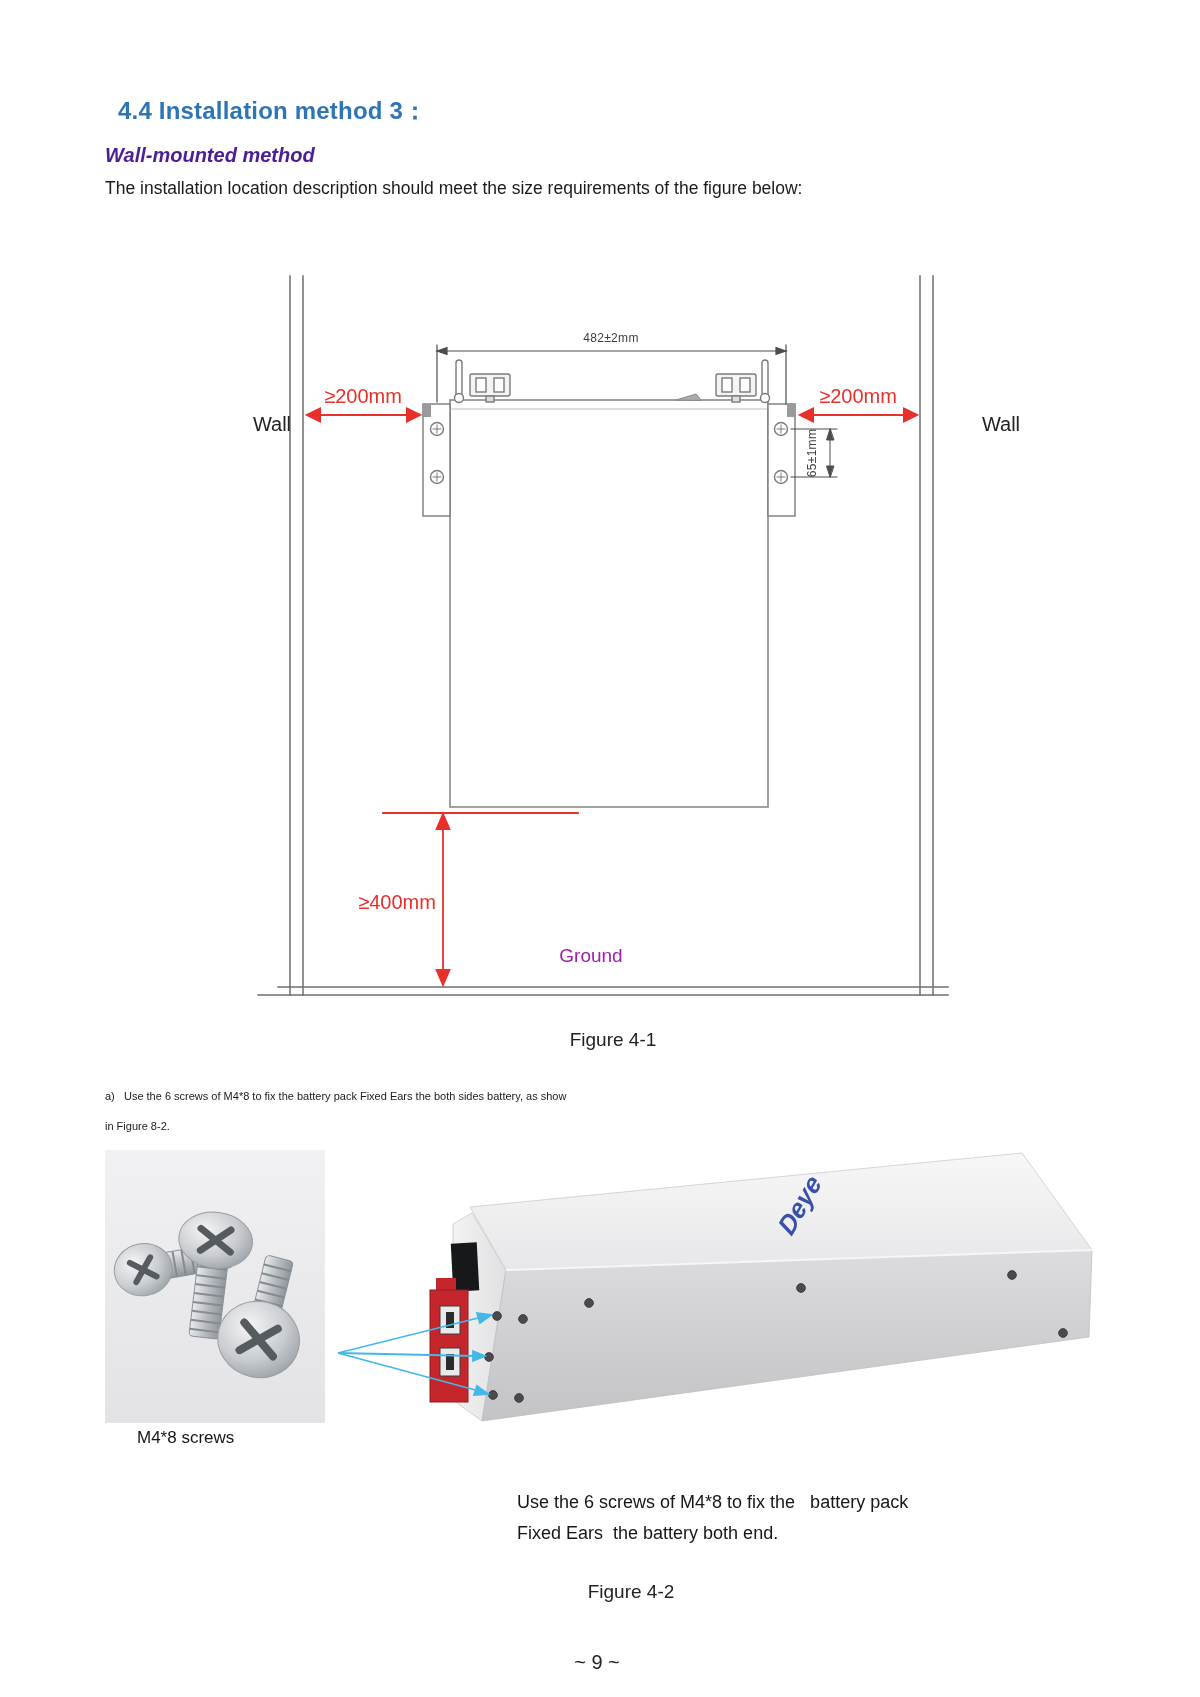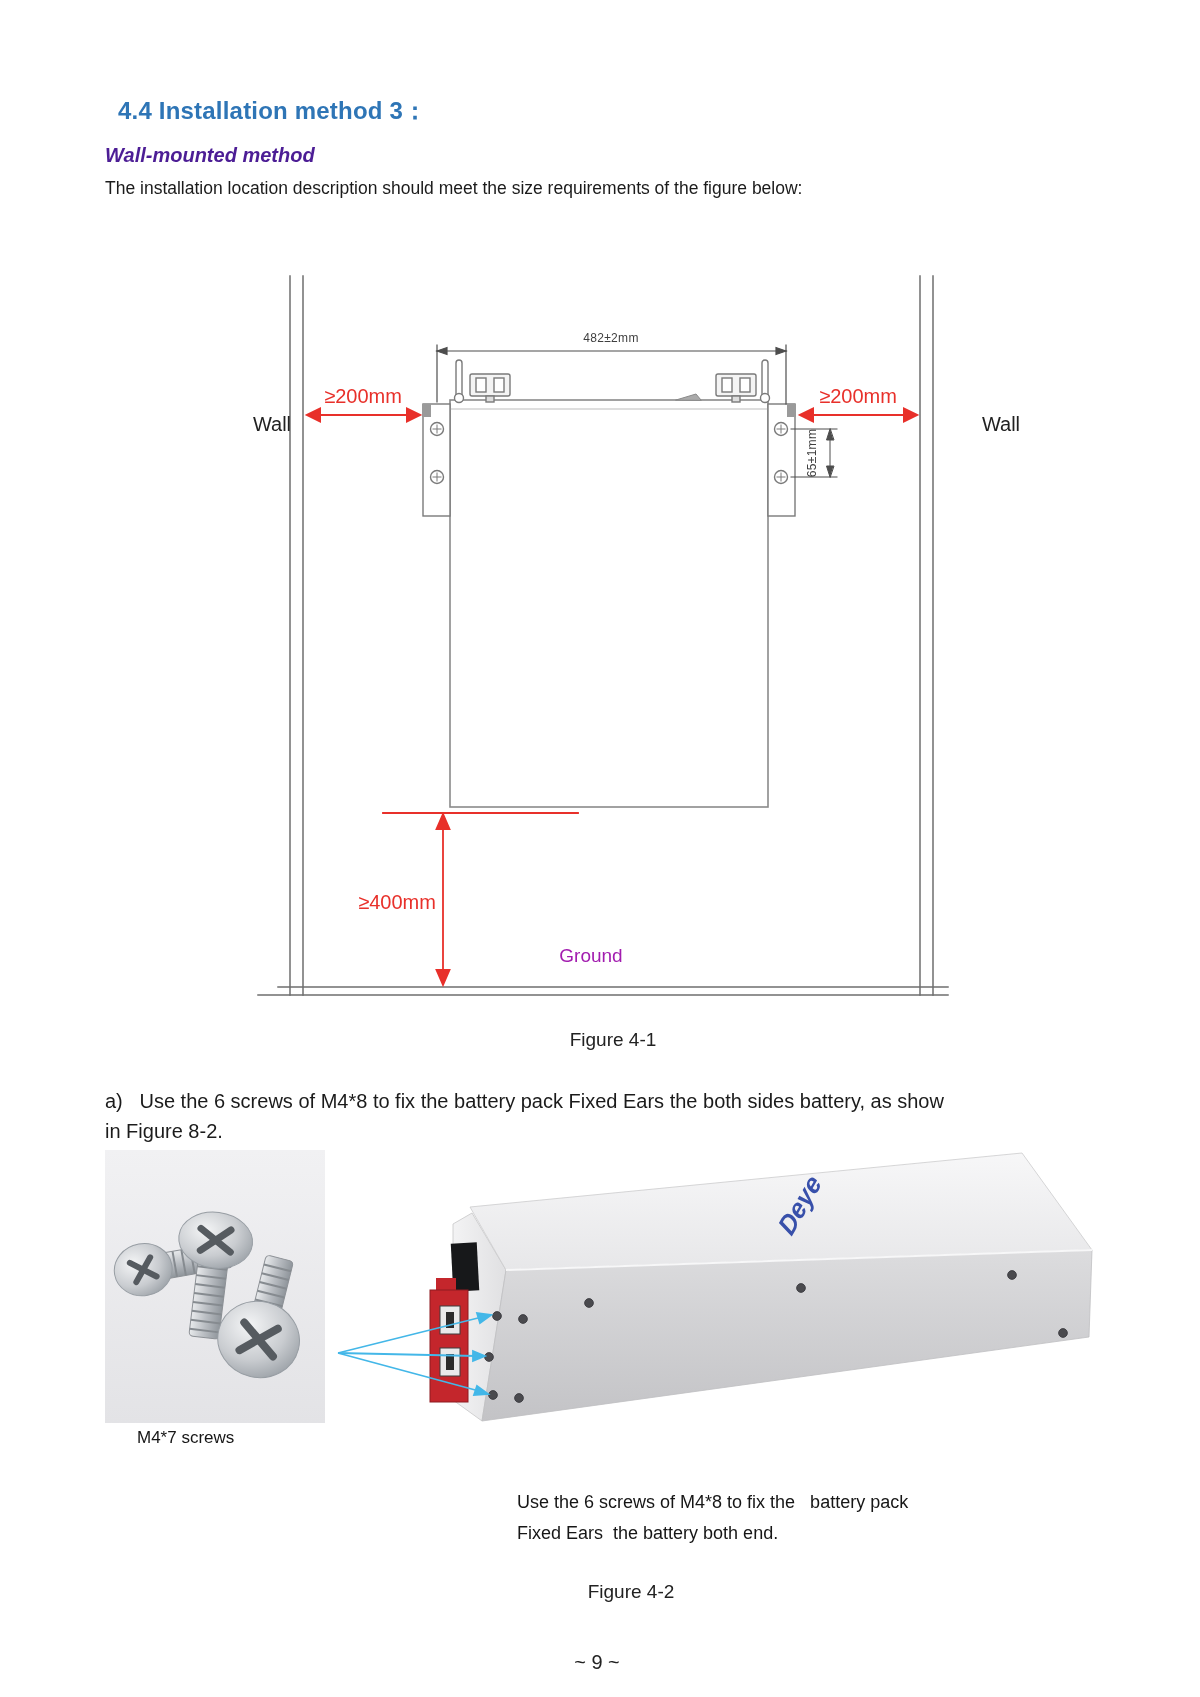--- a/index.html
+++ b/index.html
@@ -5,21 +5,21 @@
   html,body{margin:0;padding:0;background:#ffffff;}
   .page{
     position:relative;width:1200px;height:1697px;margin:0 auto;background:#ffffff;
     font-family:"Liberation Sans",sans-serif;color:#1b1b1b;overflow:hidden;
   }
   .abs{position:absolute;}
   .ctr{transform:translate(-50%,-50%);white-space:nowrap;}
   .title{font-size:24px;font-weight:700;color:#2E75B6;letter-spacing:.2px;}
   .subtitle{font-size:20px;font-weight:700;color:#4c1d95;font-style:italic;}
   .body-text{font-size:17.5px;color:#1b1b1b;}
-  .step{font-size:20px;color:#1b1b1b;white-space:pre-wrap;}
+  .step{font-size:11px;color:#1b1b1b;white-space:pre-wrap;}
   .red-dim{font-size:20px;color:#E8302A;}
   .wall-label{font-size:20px;color:#222;margin-left:20px;}
   .ground-label{font-size:19px;color:#a21caf;}
   .fig-caption{font-size:19px;color:#222;margin-left:7px;}
   .dim-small{font-size:12px;color:#3f3f3f;letter-spacing:.3px;}
   .note-text{font-size:18px;color:#161616;white-space:pre-wrap;}
   .screws-label{font-size:17px;color:#161616;}
   .page-num{font-size:20px;color:#222;}
   .logo-text{
     font-size:26px;font-weight:700;font-style:italic;color:#2943a5;
@@ -273,19 +273,19 @@
   <div class="abs red-dim ctr" style="left:858px;top:396px;">≥200mm</div>
   <div class="abs dim-small ctr" style="left:812px;top:453px;transform:translate(-50%,-50%) rotate(-90deg);">65±1mm</div>
   <div class="abs red-dim ctr" style="left:397px;top:902px;">≥400mm</div>
   <div class="abs ground-label ctr" style="left:591px;top:956px;">Ground</div>
   <div class="abs fig-caption ctr" style="left:606px;top:1040px;">Figure 4-1</div>
 
   <div class="abs step" style="left:105px;top:1090px;">a)   Use the 6 screws of M4*8 to fix the battery pack Fixed Ears the both sides battery, as show</div>
   <div class="abs step" style="left:105px;top:1120px;">in Figure 8-2.</div>
 
   <div class="abs logo-text" style="left:800px;top:1205px;">Deye</div>
-  <div class="abs screws-label" style="left:137px;top:1428px;">M4*7 screws</div>
+  <div class="abs screws-label" style="left:137px;top:1428px;">M4*8 screws</div>
   <div class="abs note-text" style="left:517px;top:1492px;">Use the 6 screws of M4*8 to fix the   battery pack</div>
   <div class="abs note-text" style="left:517px;top:1523px;">Fixed Ears  the battery both end.</div>
   <div class="abs fig-caption ctr" style="left:624px;top:1592px;">Figure 4-2</div>
 
   <div class="abs page-num ctr" style="left:597px;top:1662px;">~ 9 ~</div>
 </div>
 
 </body></html>

